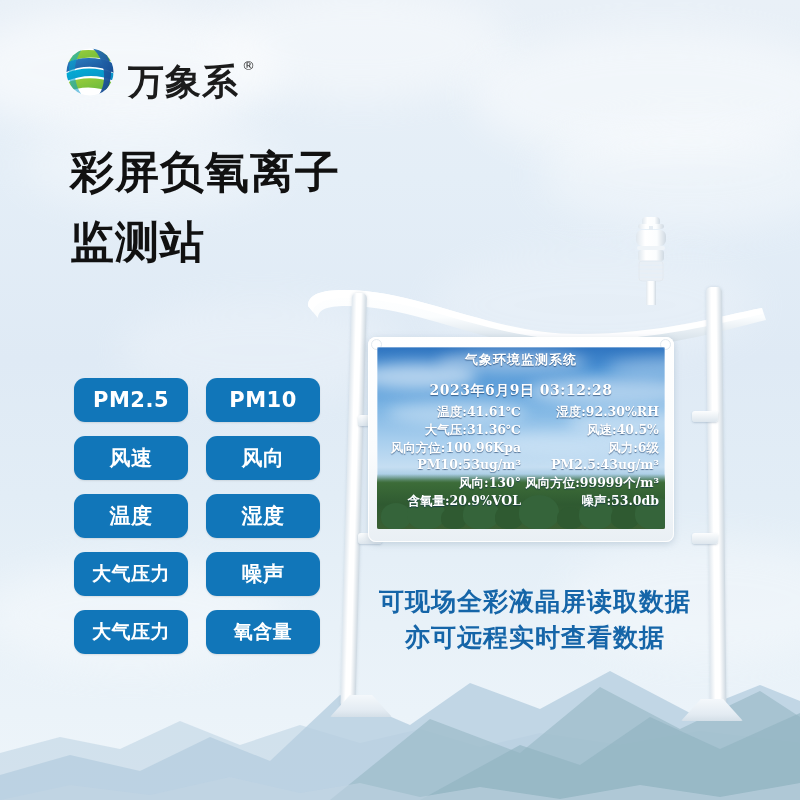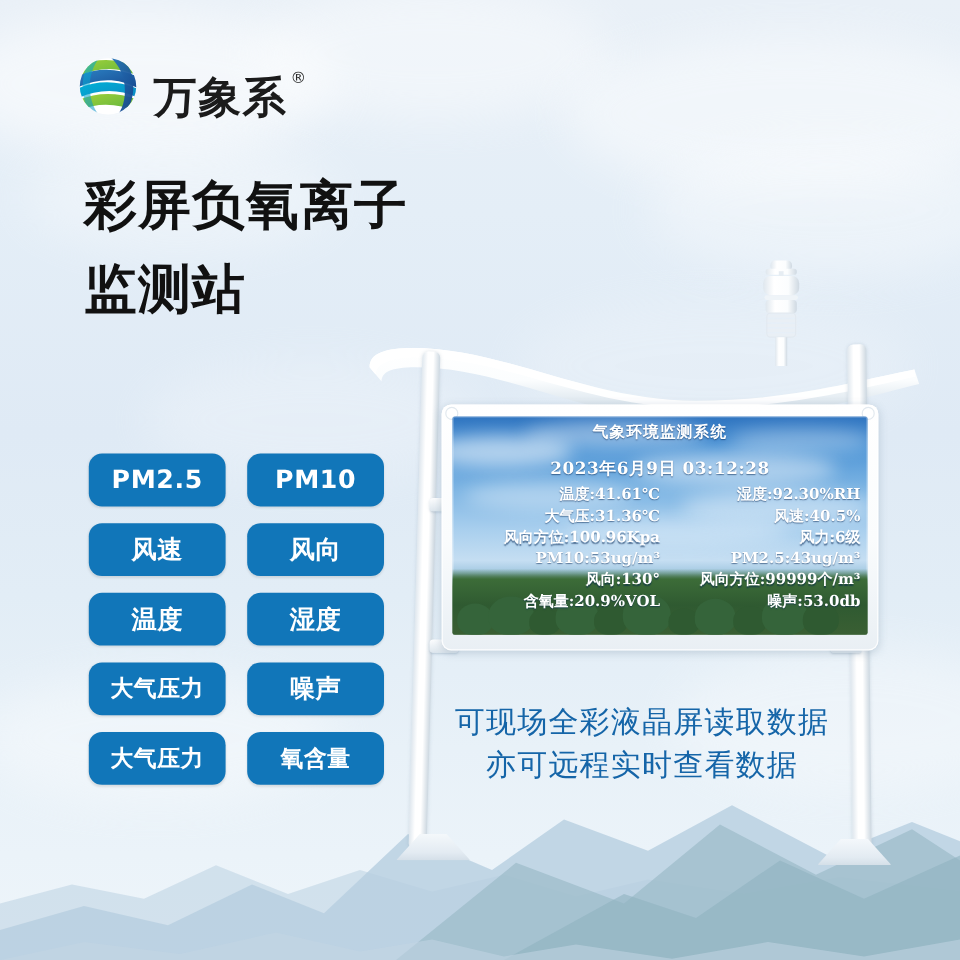--- a/index.html
+++ b/index.html
@@ -74,21 +74,21 @@
   .pole-right{left:406px;top:72px;width:16px;height:425px;transform:rotate(-0.6deg);transform-origin:top center;}
 
   .foot{position:absolute;bottom:-1px;width:62px;height:22px;
         background:linear-gradient(180deg,#f4f8fb 0%,#e3ebf2 70%,#d4dfe8 100%);
         clip-path:polygon(32% 0%,68% 0%,100% 100%,0% 100%);
         border-radius:2px;}
   .foot-left{left:30px;top:480px;}
   .foot-right{left:381px;top:484px;}
 
   .screen-frame{
-    position:absolute;left:68px;top:122px;width:364px;height:205px;
+    position:absolute;left:68px;top:122px;width:306px;height:205px;
     background:linear-gradient(180deg,#ffffff 0%,#fafcfd 55%,#e9eff4 100%);
     border-radius:8px;
     box-shadow:0 2px 7px rgba(110,135,160,.30), inset 0 0 0 1px rgba(255,255,255,.9);
     padding:10px 9px 13px 9px;box-sizing:border-box;
   }
   .screen{
     position:relative;width:100%;height:100%;border-radius:2px;overflow:hidden;
     background:linear-gradient(180deg,#2f74c0 0%,#4e95d6 14%,#7fb6e4 34%,#a9cfee 52%,#c5def2 66%,#9fc6df 72%,#3f6a3a 78%,#2e5a32 86%,#34602f 100%);
     box-shadow:inset 0 0 0 1px rgba(255,255,255,.35);
   }
@@ -112,21 +112,21 @@
            box-shadow:0 1px 2px rgba(110,135,160,.35);}
 
   .hook{position:absolute;width:9px;height:9px;border-radius:50%;
         border:1.6px solid #e2e9ef;background:rgba(255,255,255,.7);}
 
   
   .sensor{position:absolute;left:325px;top:0px;width:52px;height:90px;}
 
   
   .caption{position:absolute;left:360px;top:584px;width:350px;text-align:center;}
-  .caption div{font-size:25px;color:#1565a8;font-weight:400;line-height:1.45;letter-spacing:1px;
+  .caption div{font-size:25px;color:#1565a8;font-weight:700;line-height:1.45;letter-spacing:1px;
                font-family:"DejaVu Sans","Liberation Sans",sans-serif;}
 </style>
 </head>
 <body>
 
 <div class="stage">
 
   <div class="cloud c1"></div>
   <div class="cloud c2"></div>
   <div class="cloud c3"></div>

